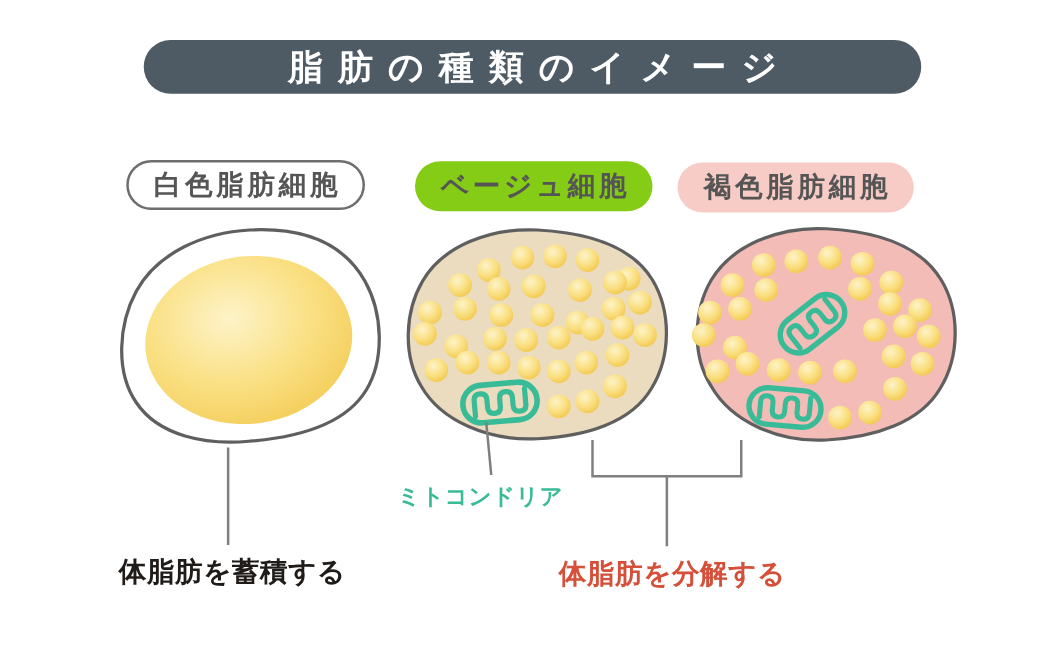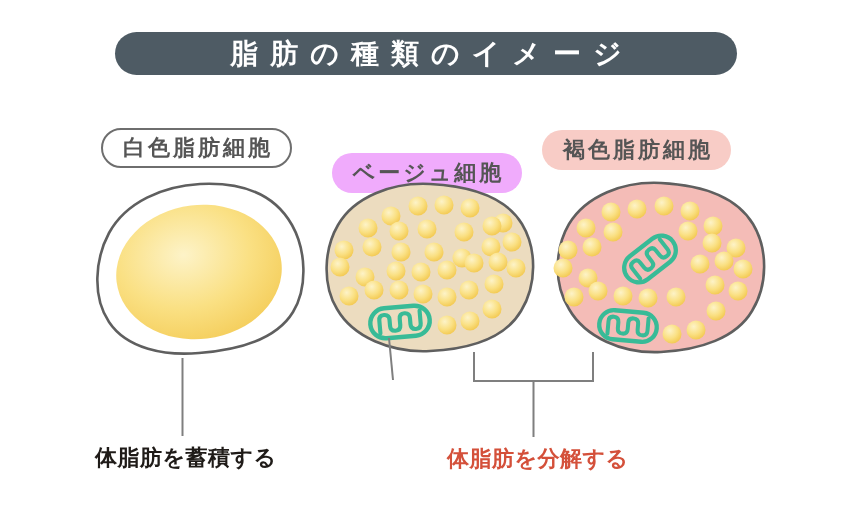--- a/index.html
+++ b/index.html
@@ -33,21 +33,21 @@
 <div id="stage">
 
   <div class="banner" style="background: rgb(78, 91, 100); color: rgb(255, 255, 255);">
     <span>脂肪の種類のイメージ</span>
   </div>
 
   <div class="pill pill-white" style="background: rgb(255, 255, 255); color: rgb(85, 85, 85);">
     <span>白色脂肪細胞</span>
   </div>
 
-  <div class="pill pill-beige" style="background: #f0abfc; color: rgb(85, 85, 85); margin-top: 24px;">
+  <div class="pill pill-beige" style="background: #84cc16; color: rgb(85, 85, 85);">
     <span>ベージュ細胞</span>
   </div>
 
   <div class="pill pill-pink" style="background: rgb(248, 204, 198); color: rgb(85, 85, 85);">
     <span>褐色脂肪細胞</span>
   </div>
 
   <svg id="fig" width="850" height="525" viewBox="0 0 850 525">
     <defs>
       <radialGradient id="gSmall" cx="0.38" cy="0.32" r="0.75">
@@ -142,16 +142,17 @@
       </g>
     <g>
         <line x1="182.5" y1="358" x2="182.5" y2="436" stroke="#7f7f7f" stroke-width="2"></line>
         <line x1="389" y1="338" x2="393" y2="380" stroke="#7f7f7f" stroke-width="2"></line>
         <path d="M474 352 L474 381 L593 381 L593 352 M533.5 381 L533.5 437" fill="none" stroke="#7f7f7f" stroke-width="2"></path>
       </g>
   </svg>
 
   <div class="caption caption-store" style="color: rgb(31, 27, 24);">体脂肪を蓄積する</div>
 
+  <div class="caption caption-mito" style="color: rgb(56, 187, 151);">ミトコンドリア</div>
 
   <div class="caption caption-break" style="color: rgb(212, 80, 58);">体脂肪を分解する</div>
 
 </div>
 
 </body></html>

